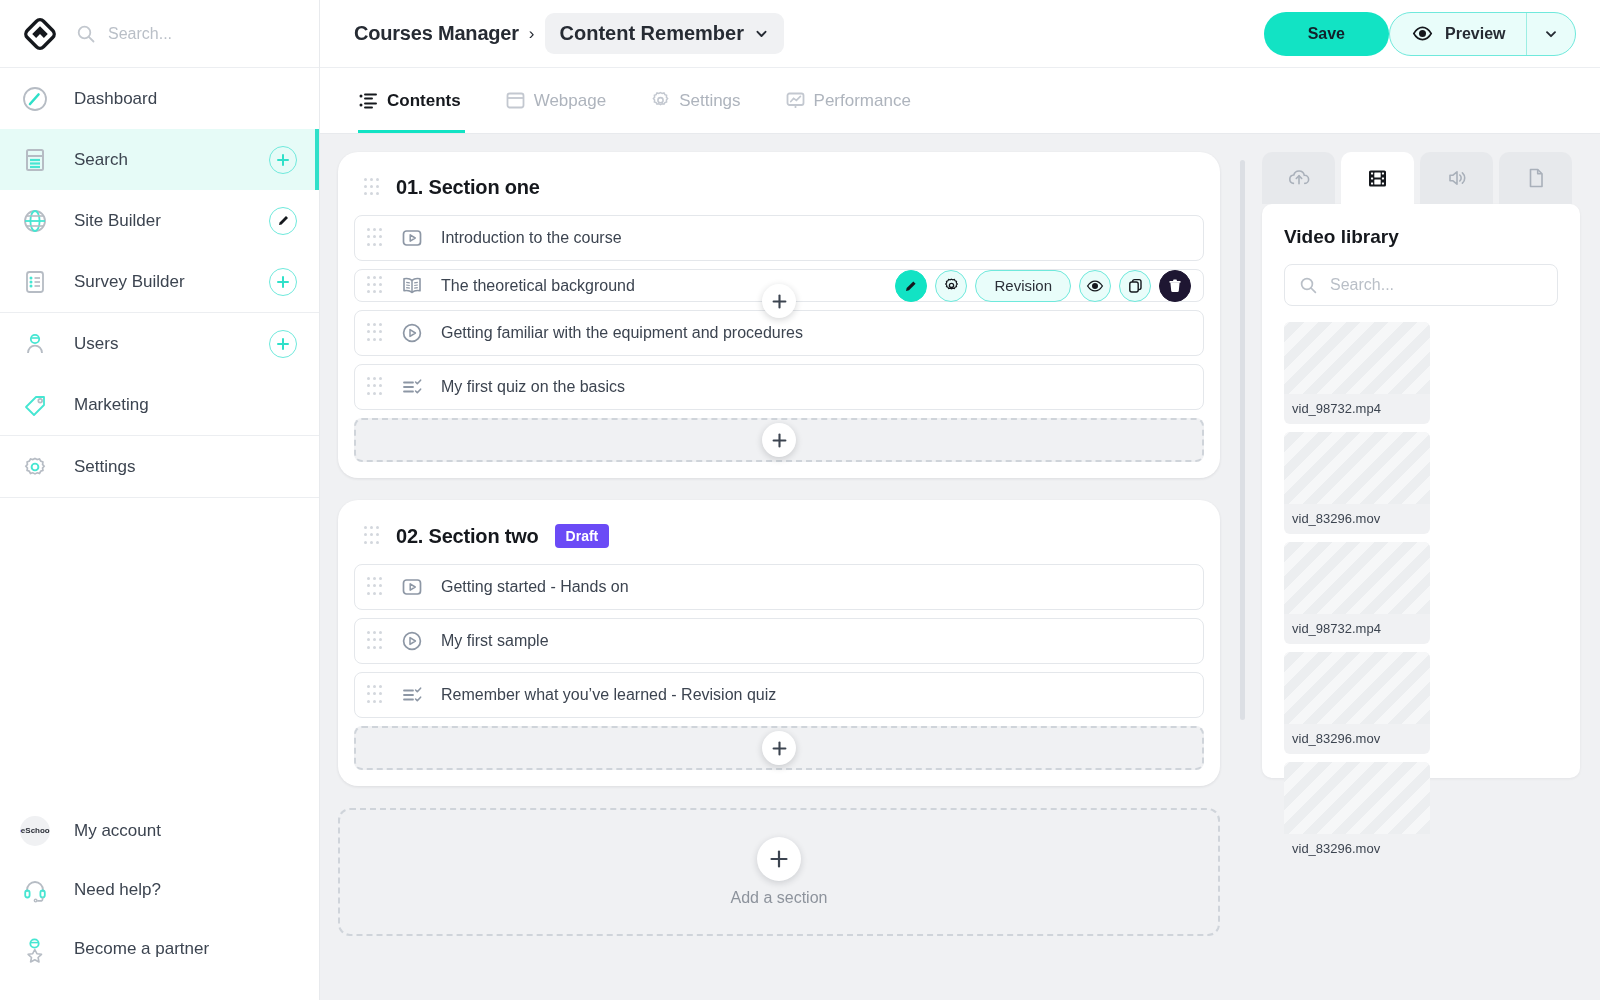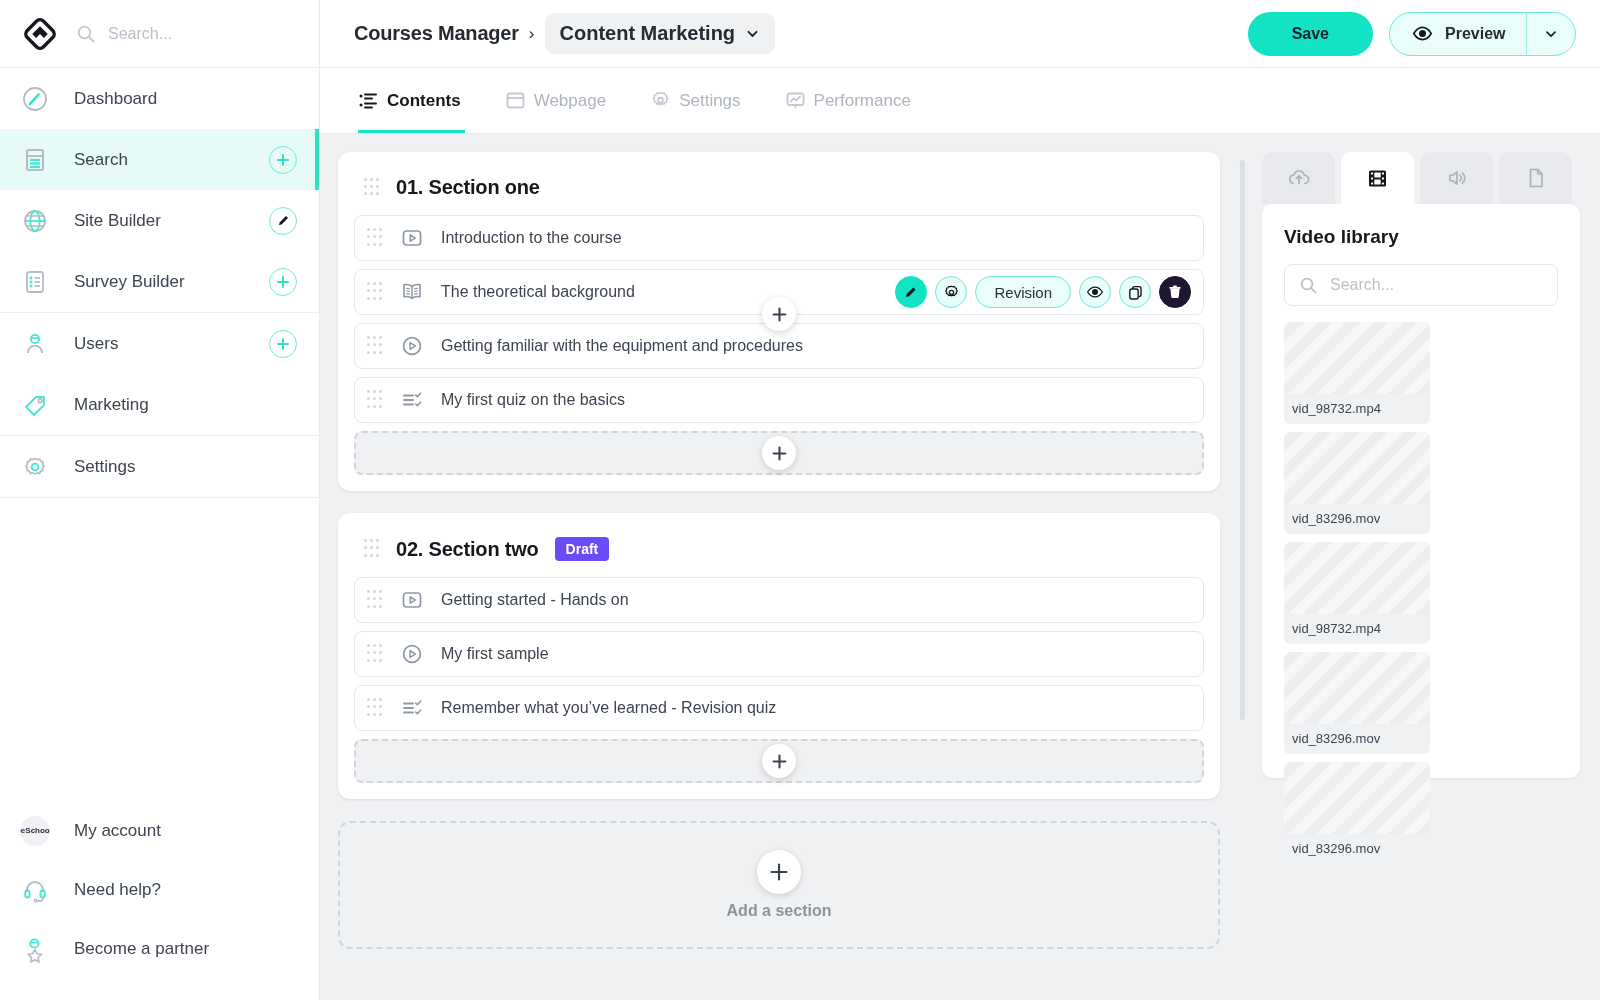--- a/index.html
+++ b/index.html
@@ -58,21 +58,21 @@
   .topbar {
     height: 68px; display: flex; align-items: center; padding: 0 24px 0 34px;
     border-bottom: 1px solid #eceef1; background: #fff; flex: 0 0 68px;
   }
   .crumb { font-size: 20px; font-weight: bold; color: #262b33; letter-spacing:-0.2px; }
   .crumb-sep { margin: 0 10px; color: #262b33; font-size: 17px; }
   .crumb-pill {
     background: #f0f1f3; border-radius: 9px; padding: 9px 15px;
     display: flex; align-items: center; gap: 10px; font-size: 20px; font-weight: bold; color:#262b33;
   }
-  .topbar-right { margin-left: auto; display: flex; align-items: center; gap: 16px; }
+  .topbar-right { margin-left: auto; display: flex; align-items: center; }
   .btn-save {
     background: #12e3c4; color: #12202a; font-weight: bold; font-size: 16px;
     border: none; border-radius: 24px; padding: 0 44px; height: 44px;
     display:flex; align-items:center; justify-content:center; cursor:pointer;
   }
   .btn-preview {
     border: 1.5px solid #6fe9dc; background: #e9fdfa; border-radius: 24px;
     height: 44px; display: flex; align-items: stretch; overflow: hidden;
   }
   .btn-preview .pv-main {
@@ -97,21 +97,21 @@
   .tab.active::after {
     content:""; position:absolute; left:4px; right:22px; bottom:0; height:3px; background:#12e3c4;
   }
 
   .work { flex: 1; display: flex; min-height: 0; background: #f0f1f3; }
 
   
   .canvas { flex: 1; padding: 18px 16px 0 18px; min-width: 0; overflow: hidden; }
   .canvas-inner { max-width: 888px; }
   .section-card {
-    background: #fff; border-radius: 12px; padding: 18px 16px 16px 16px;
+    background: #fff; border-radius: 20px; padding: 18px 16px 16px 16px;
     box-shadow: 0 1px 3px rgba(20,25,35,.09); margin-bottom: 22px; position: relative;
   }
   .sec-head { display:flex; align-items:center; gap: 16px; padding: 6px 0 16px 10px; }
   .sec-title { font-size: 20px; font-weight: bold; color:#15181d; letter-spacing:-0.2px; }
   .badge-draft {
     background:#6b4bf6; color:#fff; font-size: 14px; font-weight: bold;
     border-radius: 4px; padding: 4px 11px;
   }
   .dots { width: 16px; height: 20px; display:grid; grid-template-columns: repeat(3,1fr);
           grid-template-rows: repeat(3,1fr); gap: 2px; flex: 0 0 16px; }
@@ -143,21 +143,21 @@
     box-shadow: 0 2px 7px rgba(20,25,35,.18); display:flex; align-items:center; justify-content:center;
     z-index: 5; cursor:pointer;
   }
 
   .add-lesson {
     height: 44px; border: 2px dashed #cfd4da; border-radius: 8px; background:#f0f1f3;
     display:flex; align-items:center; justify-content:center; position: relative; margin-top: 4px;
   }
   .add-section {
     height: 128px; border: 2px dashed #cfd4da; border-radius: 12px; background:#f0f1f3;
-    display:flex; flex-direction:column; align-items:center; justify-content:center; gap: 8px; font-weight: bold;
+    display:flex; flex-direction:column; align-items:center; justify-content:center; gap: 8px;
   }
   .add-section .lbl { font-size: 16px; color:#8d939c; }
 
   
   .rail { width: 12px; flex:0 0 12px; padding-top: 26px; display:flex; justify-content:center; }
   .rail-bar { width: 5px; height: 560px; border-radius: 3px; background: #dcdfe4; }
 
   .rpanel { width: 352px; flex: 0 0 352px; padding: 18px 20px 0 0; }
   .rp-tabs { display:flex; gap: 6px; padding-left: 14px; }
   .rp-tab {
@@ -368,21 +368,21 @@
     </div>
   </aside>
 
   <div class="main">
 
     <div class="topbar">
       <div style="display:flex;align-items:center;">
         <span class="crumb">Courses Manager</span>
         <span class="crumb-sep">›</span>
         <span class="crumb-pill">
-          <span>Content Marketing</span>
+          <span>Content Remember</span>
           <span>
             <svg width="15" height="15" viewBox="0 0 15 15">
                 <polyline points="3.5,5.8 7.5,10 11.5,5.8" fill="none" stroke="#262b33" stroke-width="1.9" stroke-linecap="round" stroke-linejoin="round"></polyline>
               </svg>
           </span>
         </span>
       </div>
 
       <div class="topbar-right">
         <button class="btn-save">Save</button>
@@ -487,21 +487,21 @@
                 </span>
               <span class="licon">
                 <svg width="24" height="24" viewBox="0 0 24 24">
                     <rect x="3.5" y="5" width="17" height="14" rx="3" fill="none" stroke="#8d97a5" stroke-width="1.7"></rect>
                     <polygon points="10.2,8.8 15.2,12 10.2,15.2" fill="none" stroke="#8d97a5" stroke-width="1.5" stroke-linejoin="round"></polygon>
                   </svg>
               </span>
               <span class="lname">Introduction to the course</span>
             </div>
 
-            <div class="lesson" style="height:46px;">
+            <div class="lesson" style="height:33px;">
               <span class="dots">
                   <i></i>
                   <i></i>
                   <i></i>
                   <i></i>
                   <i></i>
                   <i></i>
                   <i></i>
                   <i></i>
                   <i></i>

